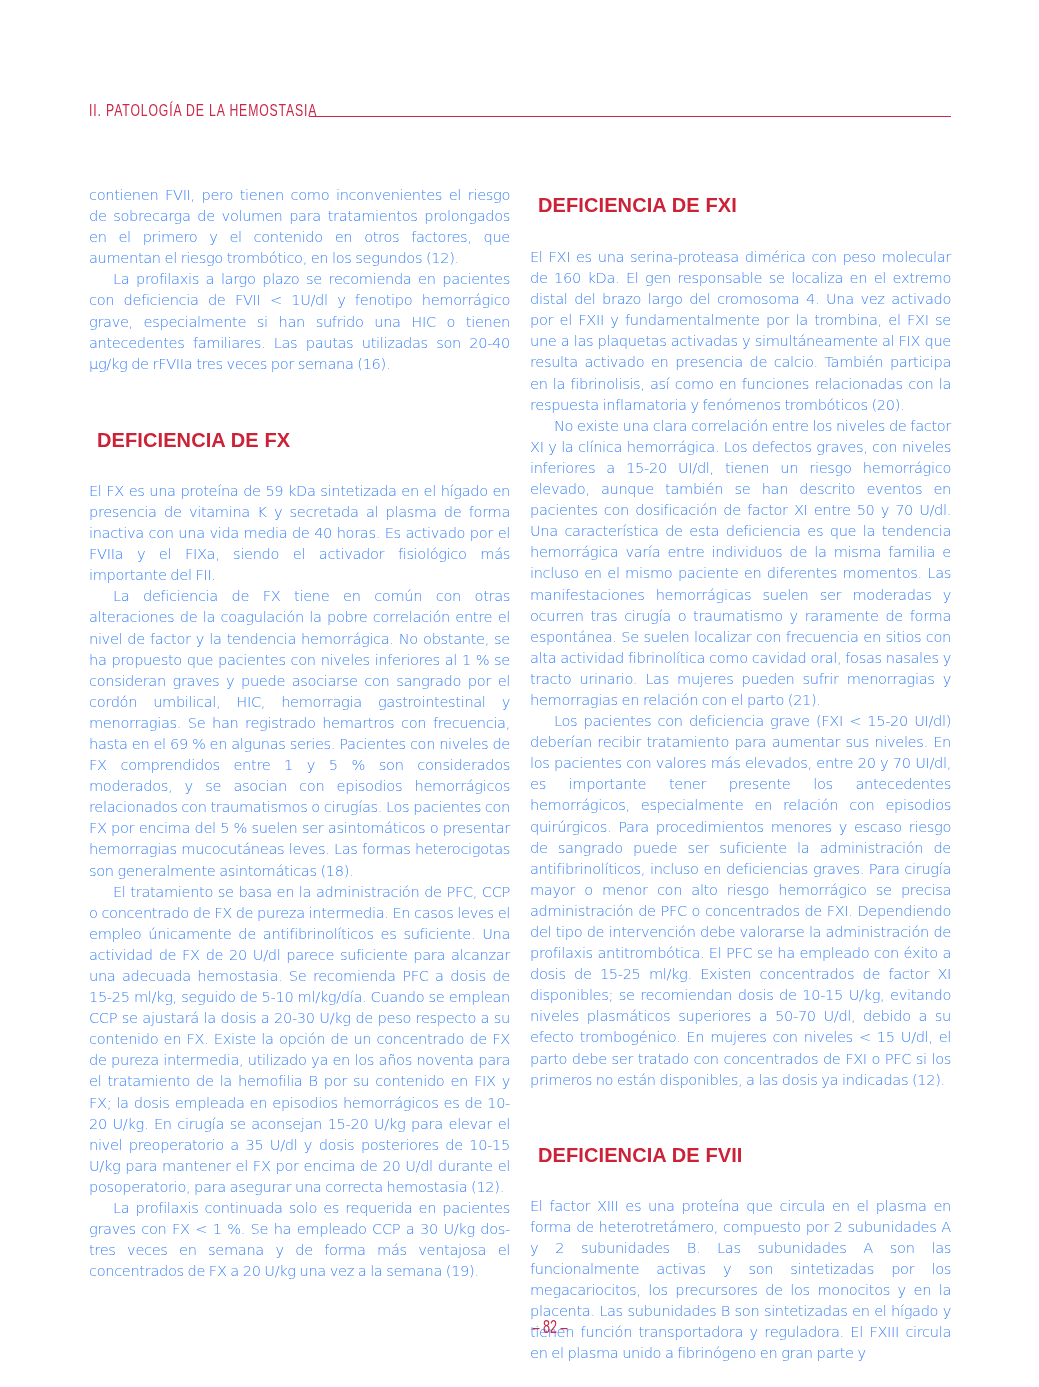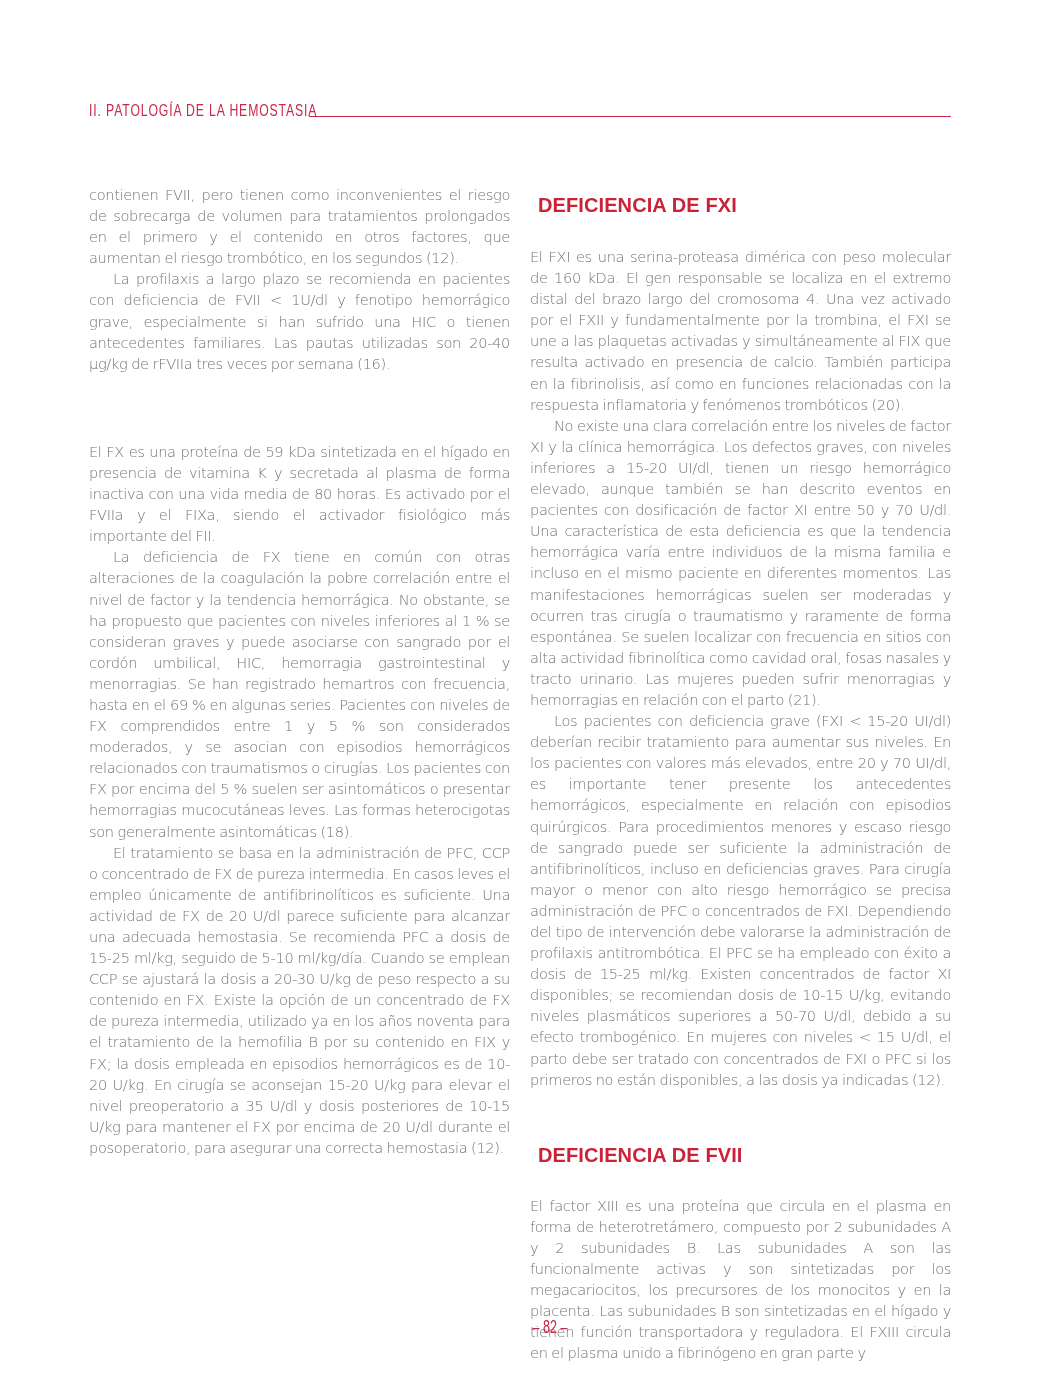--- a/index.html
+++ b/index.html
@@ -11,21 +11,21 @@
                   font-size: 17px; letter-spacing: 1.2px; color: #c8284a; white-space: nowrap;
                   transform: scaleX(0.72); transform-origin: left bottom; display: inline-block;
                   width: 212px; line-height: 18px; }
   .running-head .rh-rule { flex: 1; border-bottom: 1px solid #c8284a; margin-left: 8px; margin-bottom: 3px; }
 
   .col { position: absolute; top: 184px; width: 421px; }
   .col.left { left: 89px; }
   .col.right { left: 530px; }
 
   p { margin: 0; font-size: 14.6px; line-height: 21.1px; text-align: justify;
-      font-family: "DejaVu Sans", sans-serif; font-weight: 300; color: #737373;
+      font-family: "DejaVu Sans", sans-serif; font-weight: 300; color: #3b82f6;
       letter-spacing: -0.35px; word-spacing: -0.5px; }
   p.indent { text-indent: 24px; }
   h2 { margin: 8px; font-family: "Liberation Sans", sans-serif; font-weight: bold;
        font-size: 20px; color: #cc2238; letter-spacing: 0.1px; }
 
   .gap-h-before { height: 44px; }
   .gap-h-after { height: 22px; }
 
   .folio { position: absolute; top: 1317px; left: 0; width: 1039px; text-align: center;
            font-family: "Liberation Sans", sans-serif; font-size: 18px; color: #c8284a; padding-left: 31px; }
@@ -37,25 +37,27 @@
 <div class="running-head">
   <span class="rh-text">II. PATOLOGÍA DE LA HEMOSTASIA</span>
   <span class="rh-rule"></span>
 </div>
 
 <div class="col left">
   <p>contienen FVII, pero tienen como inconvenientes el riesgo de sobrecarga de volumen para tratamientos prolongados en el primero y el contenido en otros factores, que aumentan el riesgo trombótico, en los segundos (12).</p>
   <p class="indent">La profilaxis a largo plazo se recomienda en pacientes con deficiencia de FVII &lt; 1U/dl y fenotipo hemorrágico grave, especialmente si han sufrido una HIC o tienen antecedentes familiares. Las pautas utilizadas son 20-40 µg/kg de rFVIIa tres veces por semana (16).</p>
 
   <div class="gap-h-before" style="height:47px"></div>
+  <h2>DEFICIENCIA DE FX</h2>
   <div class="gap-h-after" style="height:20px"></div>
 
-  <p>El FX es una proteína de 59 kDa sintetizada en el hígado en presencia de vitamina K y secretada al plasma de forma inactiva con una vida media de 80 horas. Es activado por el FVIIa y el FIXa, siendo el activador fisiológico más importante del FII.</p>
+  <p>El FX es una proteína de 59 kDa sintetizada en el hígado en presencia de vitamina K y secretada al plasma de forma inactiva con una vida media de 40 horas. Es activado por el FVIIa y el FIXa, siendo el activador fisiológico más importante del FII.</p>
   <p class="indent">La deficiencia de FX tiene en común con otras alteraciones de la coagulación la pobre correlación entre el nivel de factor y la tendencia hemorrágica. No obstante, se ha propuesto que pacientes con niveles inferiores al 1 % se consideran graves y puede asociarse con sangrado por el cordón umbilical, HIC, hemorragia gastrointestinal y menorragias. Se han registrado hemartros con frecuencia, hasta en el 69 % en algunas series. Pacientes con niveles de FX comprendidos entre 1 y 5 % son considerados moderados, y se asocian con episodios hemorrágicos relacionados con traumatismos o cirugías. Los pacientes con FX por encima del 5 % suelen ser asintomáticos o presentar hemorragias mucocutáneas leves. Las formas heterocigotas son generalmente asintomáticas (18).</p>
   <p class="indent">El tratamiento se basa en la administración de PFC, CCP o concentrado de FX de pureza intermedia. En casos leves el empleo únicamente de antifibrinolíticos es suficiente. Una actividad de FX de 20 U/dl parece suficiente para alcanzar una adecuada hemostasia. Se recomienda PFC a dosis de 15-25 ml/kg, seguido de 5-10 ml/kg/día. Cuando se emplean CCP se ajustará la dosis a 20-30 U/kg de peso respecto a su contenido en FX. Existe la opción de un concentrado de FX de pureza intermedia, utilizado ya en los años noventa para el tratamiento de la hemofilia B por su contenido en FIX y FX; la dosis empleada en episodios hemorrágicos es de 10-20 U/kg. En cirugía se aconsejan 15-20 U/kg para elevar el nivel preoperatorio a 35 U/dl y dosis posteriores de 10-15 U/kg para mantener el FX por encima de 20 U/dl durante el posoperatorio, para asegurar una correcta hemostasia (12).</p>
+  <p class="indent">La profilaxis continuada solo es requerida en pacientes graves con FX &lt; 1 %. Se ha empleado CCP a 30 U/kg dos-tres veces en semana y de forma más ventajosa el concentrados de FX a 20 U/kg una vez a la semana (19).</p>
 </div>
 
 <div class="col right" style="top:186px">
   <h2>DEFICIENCIA DE FXI</h2>
   <div class="gap-h-after" style="height:21px"></div>
   <p>El FXI es una serina-proteasa dimérica con peso molecular de 160 kDa. El gen responsable se localiza en el extremo distal del brazo largo del cromosoma 4. Una vez activado por el FXII y fundamentalmente por la trombina, el FXI se une a las plaquetas activadas y simultáneamente al FIX que resulta activado en presencia de calcio. También participa en la fibrinolisis, así como en funciones relacionadas con la respuesta inflamatoria y fenómenos trombóticos (20).</p>
   <p class="indent">No existe una clara correlación entre los niveles de factor XI y la clínica hemorrágica. Los defectos graves, con niveles inferiores a 15-20 UI/dl, tienen un riesgo hemorrágico elevado, aunque también se han descrito eventos en pacientes con dosificación de factor XI entre 50 y 70 U/dl. Una característica de esta deficiencia es que la tendencia hemorrágica varía entre individuos de la misma familia e incluso en el mismo paciente en diferentes momentos. Las manifestaciones hemorrágicas suelen ser moderadas y ocurren tras cirugía o traumatismo y raramente de forma espontánea. Se suelen localizar con frecuencia en sitios con alta actividad fibrinolítica como cavidad oral, fosas nasales y tracto urinario. Las mujeres pueden sufrir menorragias y hemorragias en relación con el parto (21).</p>
   <p class="indent">Los pacientes con deficiencia grave (FXI &lt; 15-20 UI/dl) deberían recibir tratamiento para aumentar sus niveles. En los pacientes con valores más elevados, entre 20 y 70 UI/dl, es importante tener presente los antecedentes hemorrágicos, especialmente en relación con episodios quirúrgicos. Para procedimientos menores y escaso riesgo de sangrado puede ser suficiente la administración de antifibrinolíticos, incluso en deficiencias graves. Para cirugía mayor o menor con alto riesgo hemorrágico se precisa administración de PFC o concentrados de FXI. Dependiendo del tipo de intervención debe valorarse la administración de profilaxis antitrombótica. El PFC se ha empleado con éxito a dosis de 15-25 ml/kg. Existen concentrados de factor XI disponibles; se recomiendan dosis de 10-15 U/kg, evitando niveles plasmáticos superiores a 50-70 U/dl, debido a su efecto trombogénico. En mujeres con niveles &lt; 15 U/dl, el parto debe ser tratado con concentrados de FXI o PFC si los primeros no están disponibles, a las dosis ya indicadas (12).</p>
 
   <div class="gap-h-before" style="height:46px"></div>

